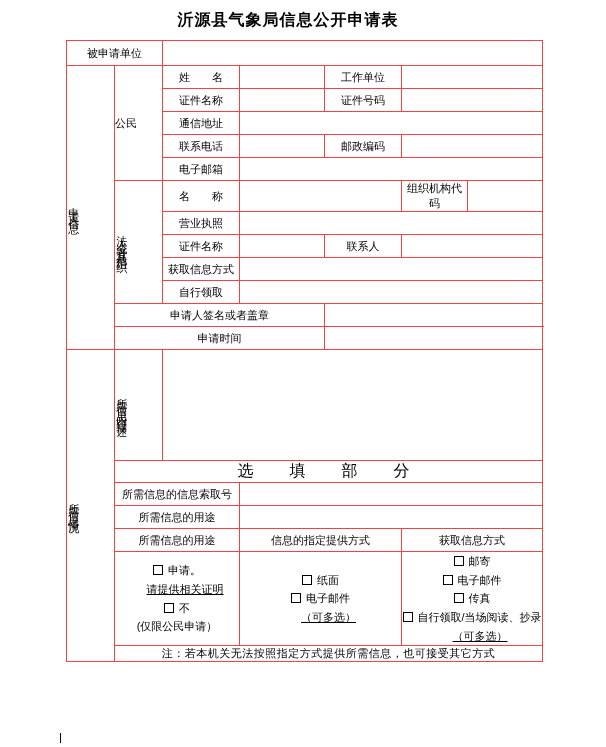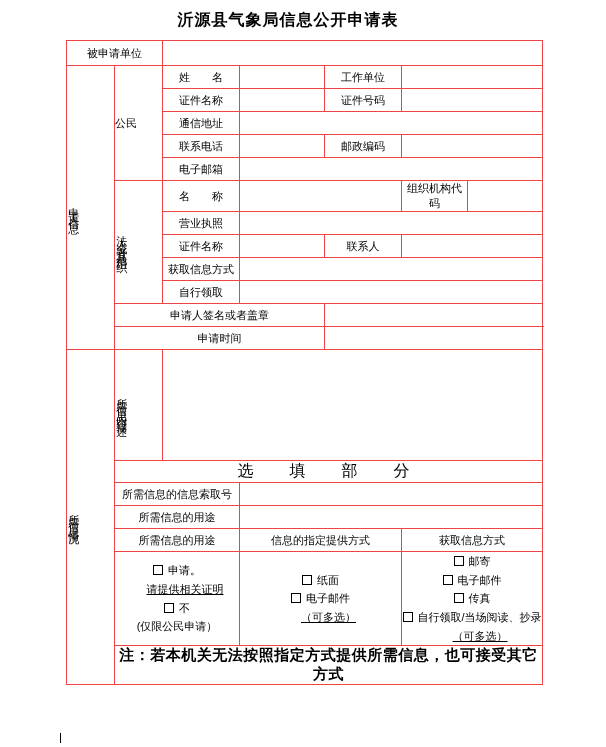--- a/index.html
+++ b/index.html
@@ -79,25 +79,24 @@
     width: 8px;
     height: 8px;
     border: 1px solid #000;
     margin-right: 5px;
     vertical-align: middle;
     position: relative;
     top: -1px;
   }
   .indent { padding-left: 16px; display: inline-block; text-decoration: underline; }
   .note {
-    font-size: 15px;
+    font-size: 11px;
     text-align: center;
     padding: 7px 4px;
     letter-spacing: 0.5px;
-    font-weight: bold;
   }
   .bottom-tick {
     position: absolute;
     left: 60px;
     bottom: 4px;
     width: 1px;
     height: 10px;
     background: #000;
   }
   .vwrap {

